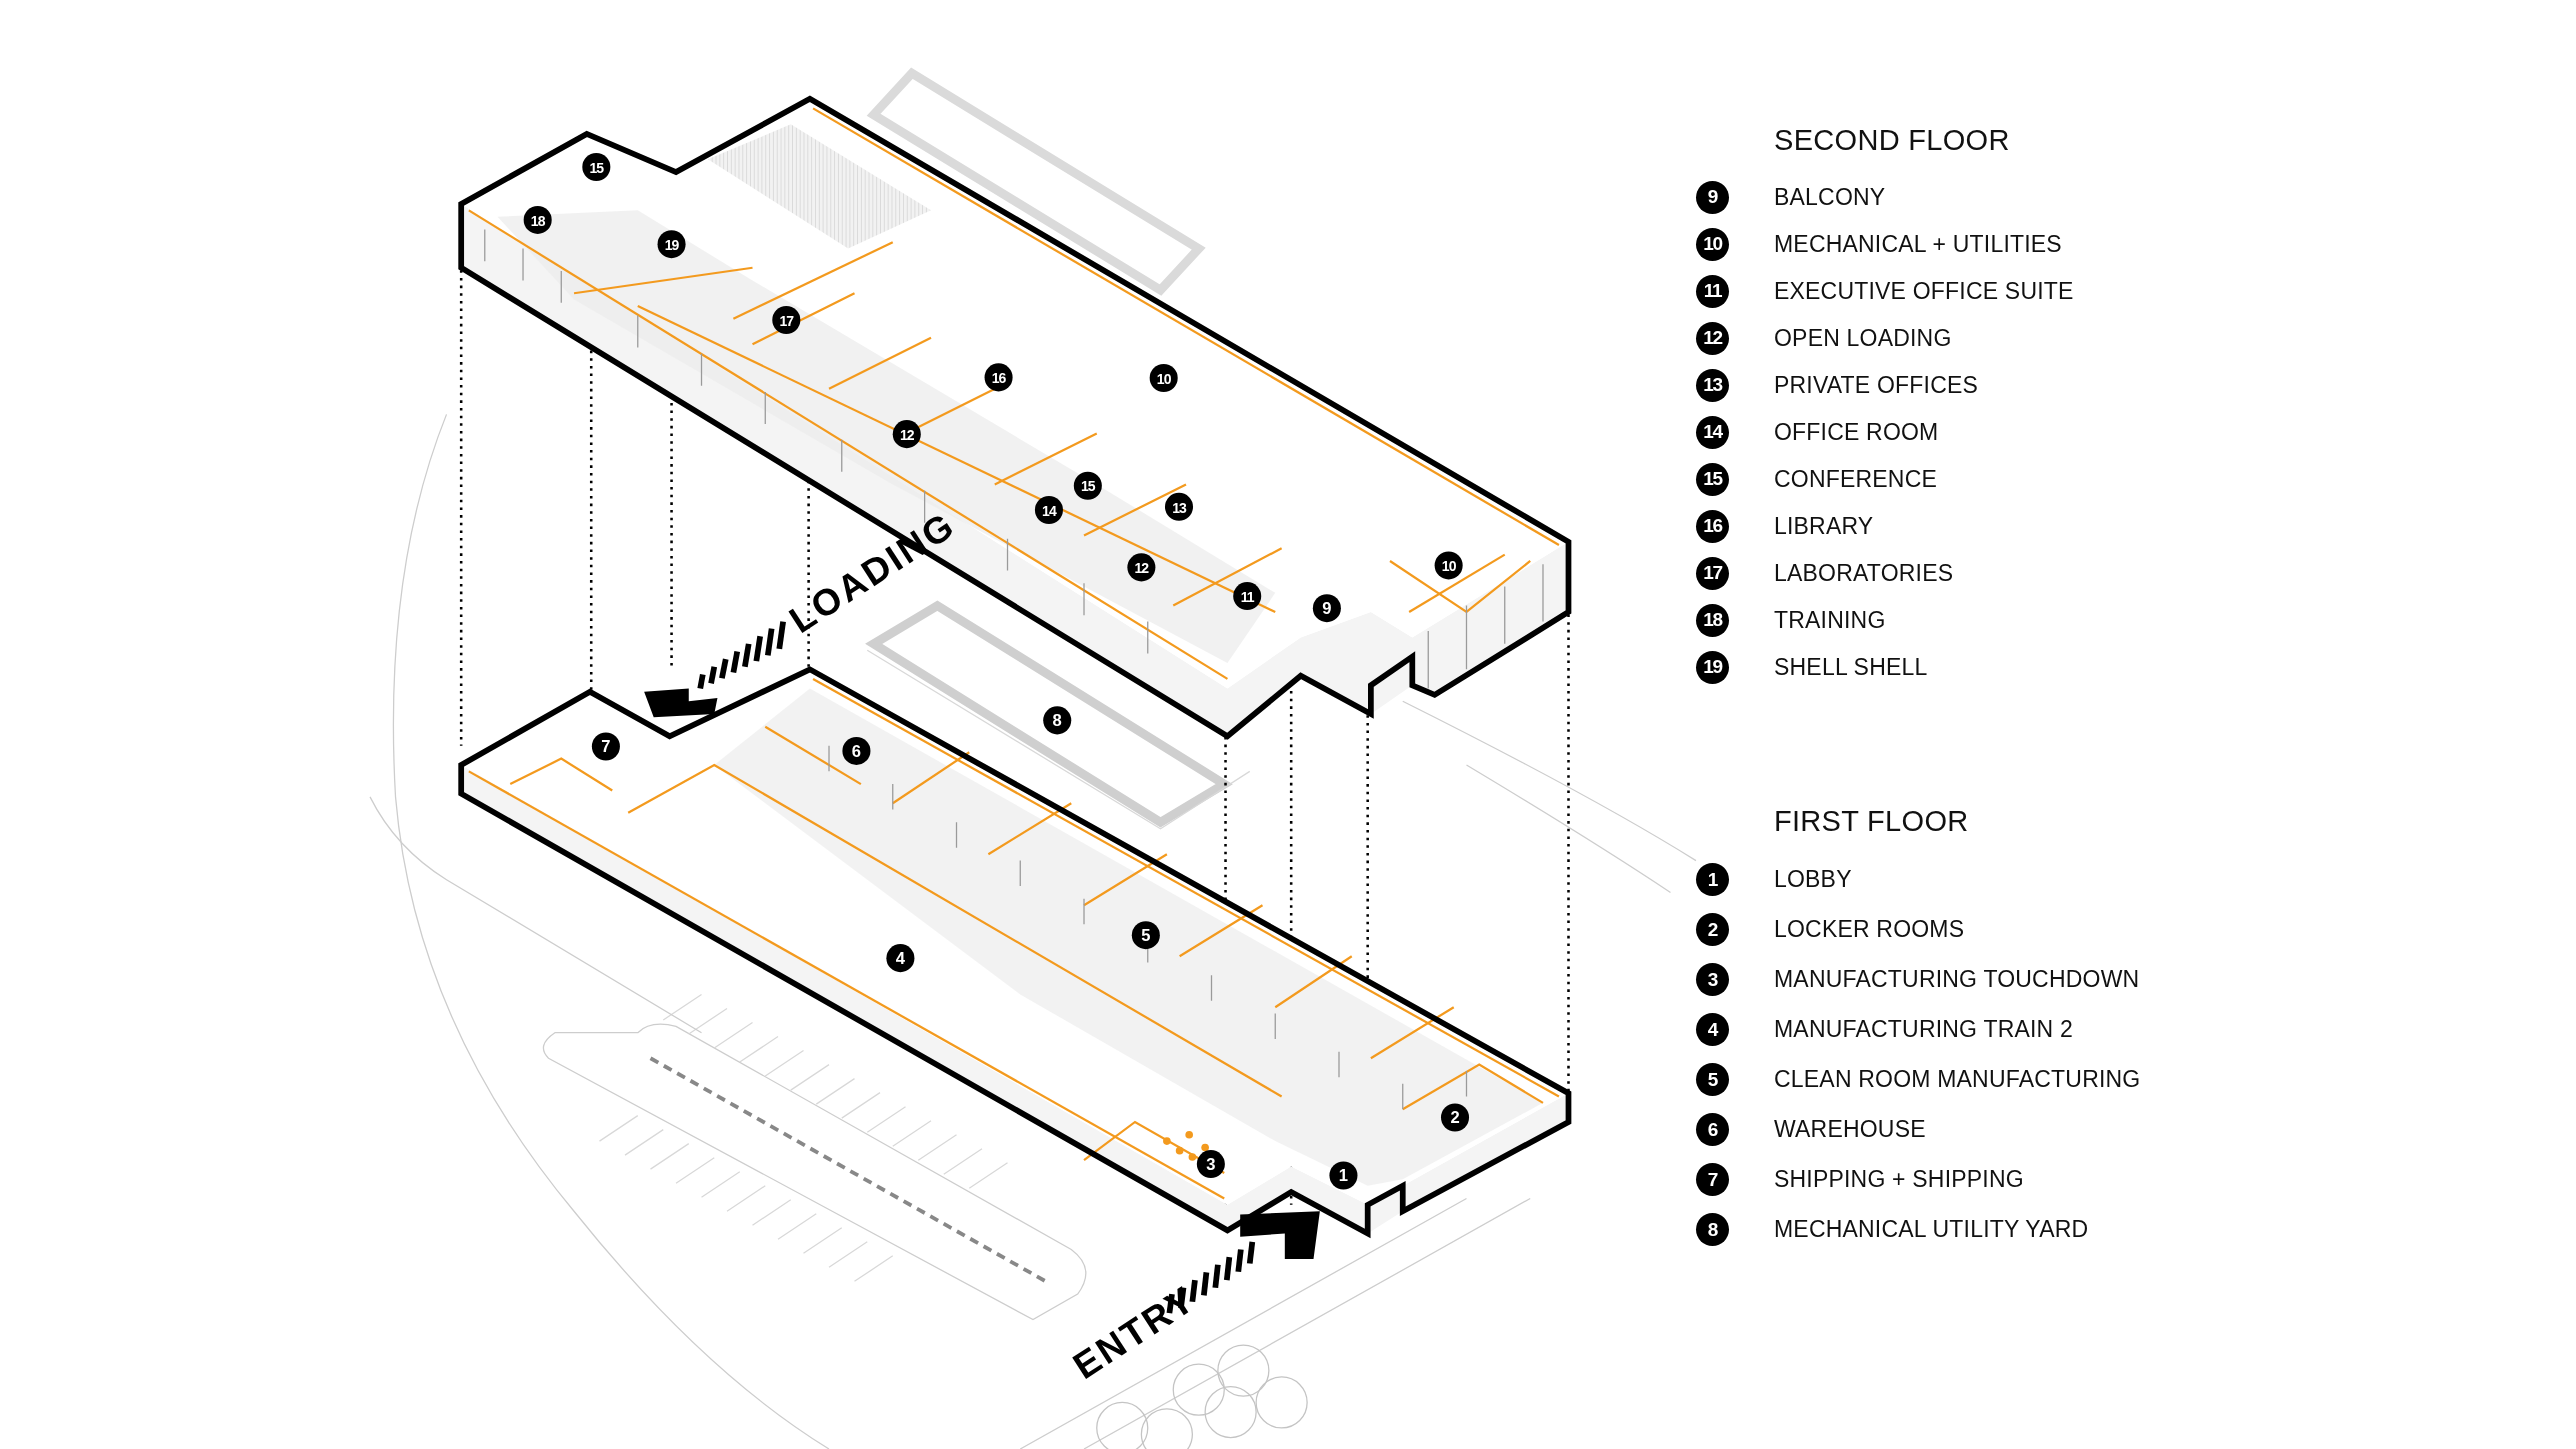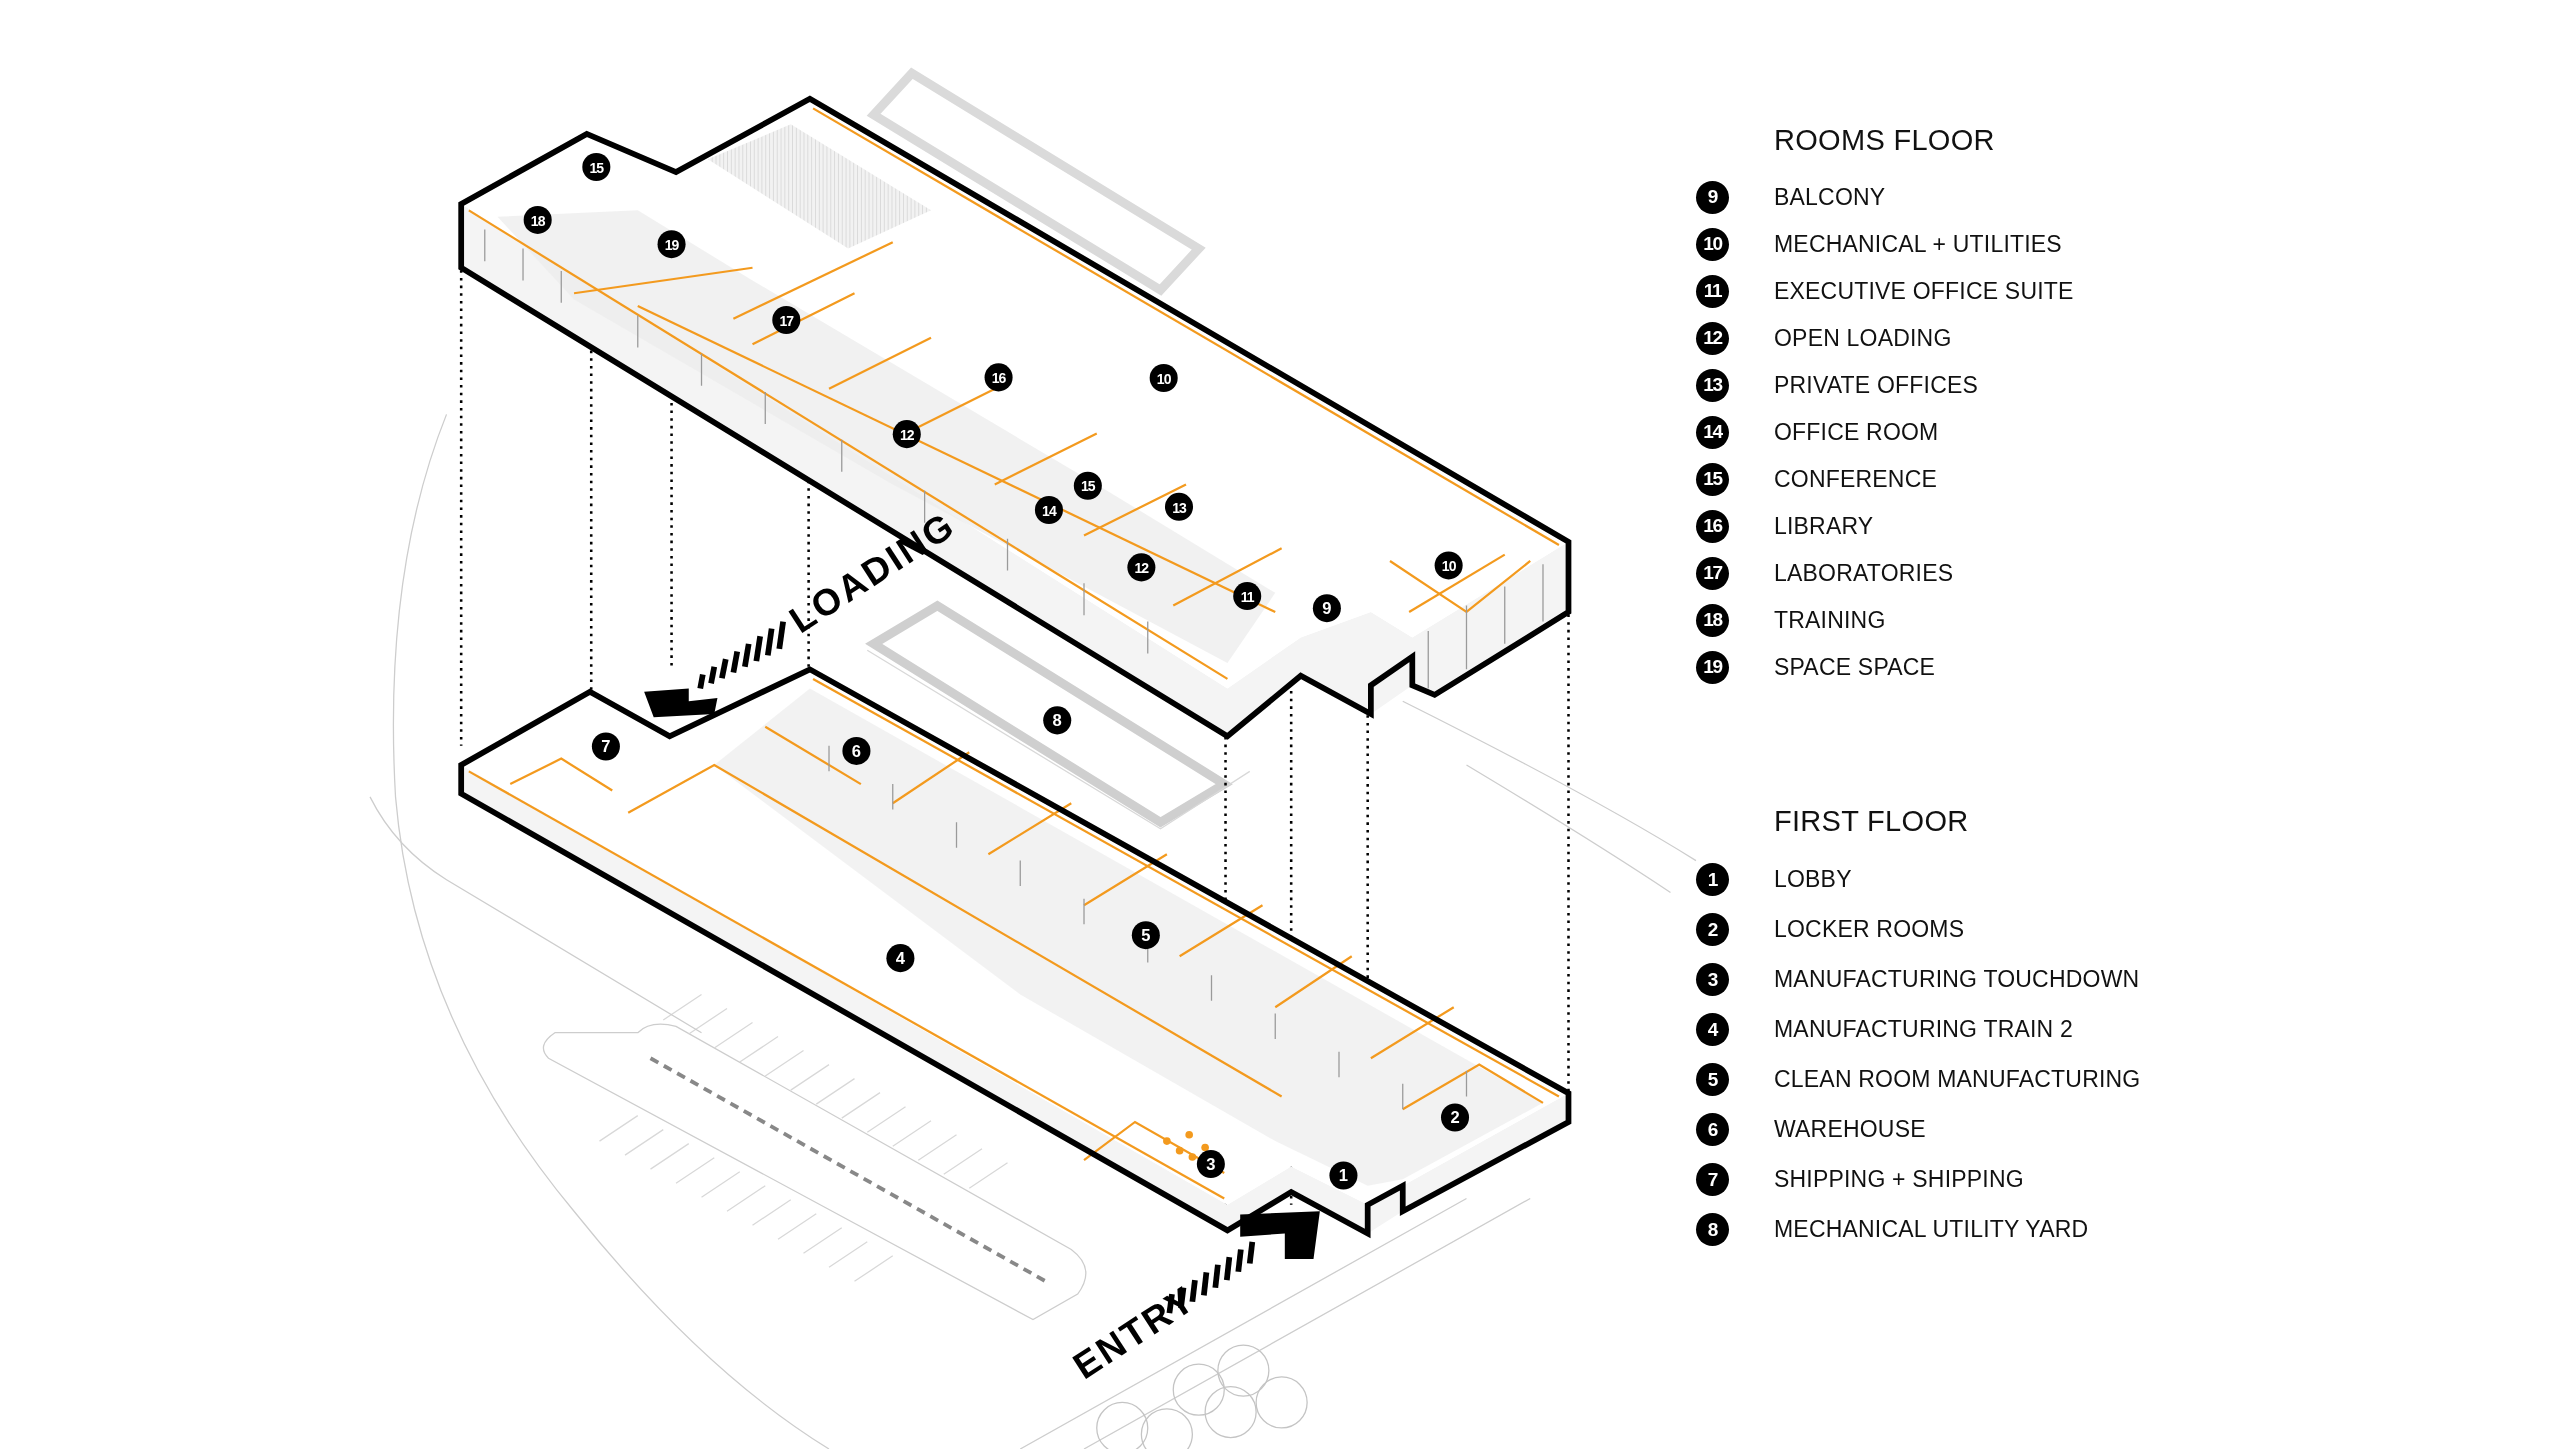--- a/index.html
+++ b/index.html
@@ -244,21 +244,21 @@
         <text x="2107" y="1853" text-anchor="middle" font-family="Liberation Sans, sans-serif" font-weight="700" font-size="26" letter-spacing="0" fill="#fff">1</text>
       </g>
       <g>
         <circle cx="2282" cy="1753" r="22" fill="#000"></circle>
         <text x="2282" y="1762" text-anchor="middle" font-family="Liberation Sans, sans-serif" font-weight="700" font-size="26" letter-spacing="0" fill="#fff">2</text>
       </g>
     </g>
 </svg>
 
 <div class="legend" id="legend-second">
-  <div class="legend-title">ROOMS FLOOR</div>
+  <div class="legend-title">SECOND FLOOR</div>
   <div id="legend-second-items">
       <div class="legend-row">
         <div class="legend-badge">9</div>
         <div class="legend-label">BALCONY</div>
       </div>
       <div class="legend-row">
         <div class="legend-badge">10</div>
         <div class="legend-label">MECHANICAL + UTILITIES</div>
       </div>
       <div class="legend-row">
@@ -288,21 +288,21 @@
       <div class="legend-row">
         <div class="legend-badge">17</div>
         <div class="legend-label">LABORATORIES</div>
       </div>
       <div class="legend-row">
         <div class="legend-badge">18</div>
         <div class="legend-label">TRAINING</div>
       </div>
       <div class="legend-row">
         <div class="legend-badge">19</div>
-        <div class="legend-label">SPACE SPACE</div>
+        <div class="legend-label">SHELL SHELL</div>
       </div>
     </div>
 </div>
 <div class="legend" id="legend-first">
   <div class="legend-title">FIRST FLOOR</div>
   <div id="legend-first-items">
       <div class="legend-row">
         <div class="legend-badge">1</div>
         <div class="legend-label">LOBBY</div>
       </div>

